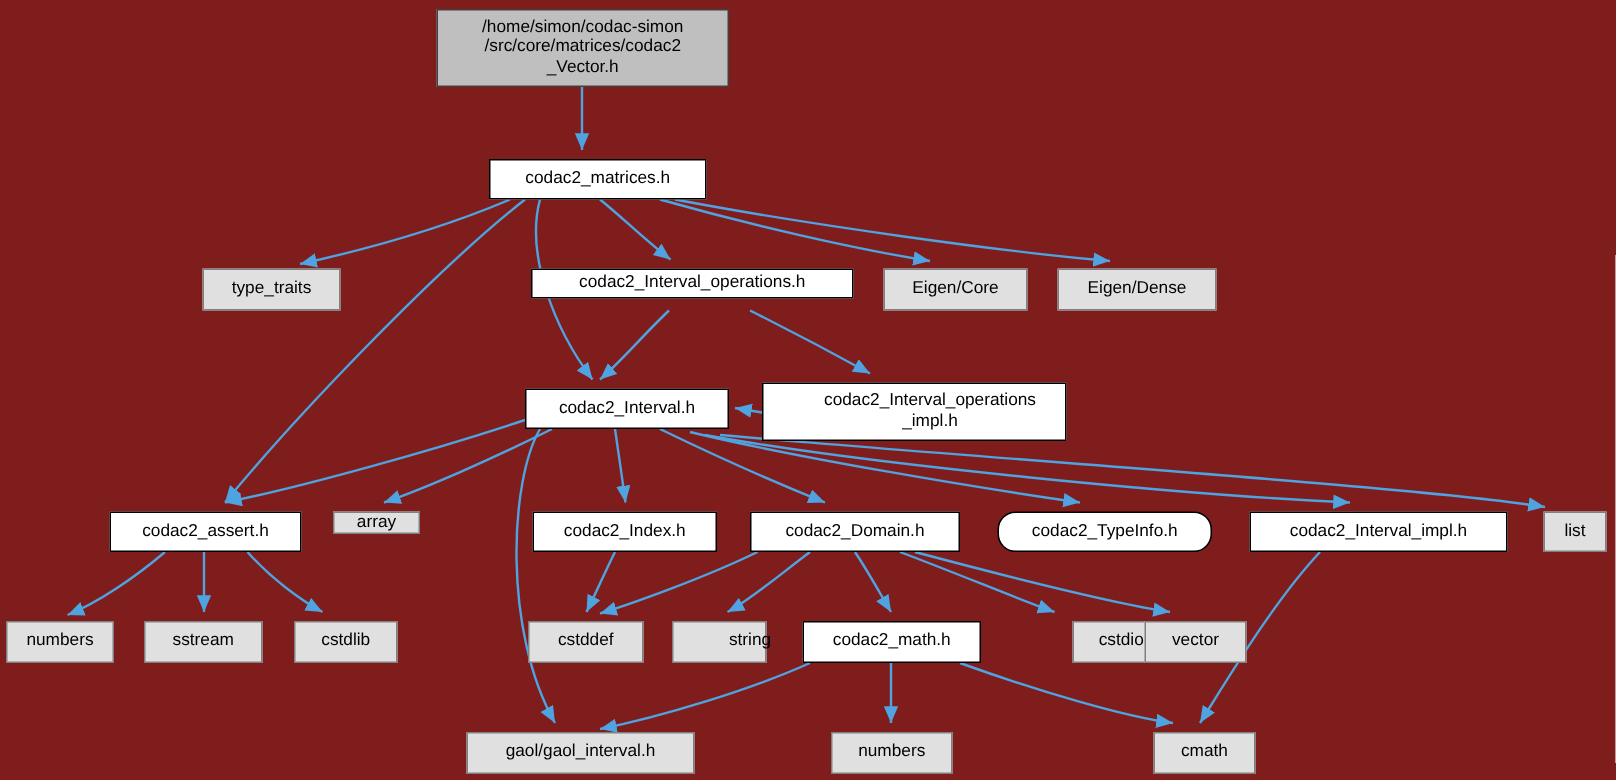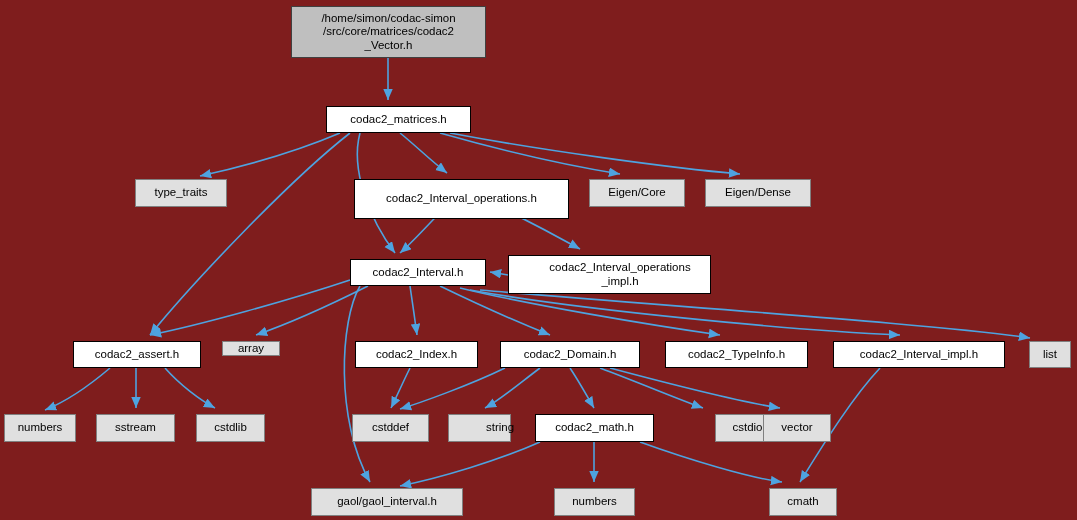--- a/index.html
+++ b/index.html
@@ -91,31 +91,31 @@
         <path d="M 640,442 C 690,460 750,478 782,482"></path>
         <path d="M 880,368 C 850,400 820,450 800,482"></path>
       </g>
   </svg>
   <div id="node-layer">
       <div class="node root" style="left: 291px; top: 6px; width: 195px; height: 52px;">/home/simon/codac-simon
 /src/core/matrices/codac2
 _Vector.h</div>
       <div class="node" style="left: 316px; top: 106px; width: 145px; height: 27px; margin-left: 10px;">codac2_matrices.h</div>
       <div class="node gray" style="left: 135px; top: 179px; width: 92px; height: 28px;">type_traits</div>
-      <div class="node" style="left: 354px; top: 179px; width: 215px; height: 40px;">codac2_Interval_operations.h</div>
+      <div class="node" style="left: 354px; top: 179px; width: 215px; height: 20px;">codac2_Interval_operations.h</div>
       <div class="node gray" style="left: 589px; top: 179px; width: 96px; height: 28px;">Eigen/Core</div>
       <div class="node gray" style="left: 705px; top: 179px; width: 106px; height: 28px;">Eigen/Dense</div>
       <div class="node" style="left: 350px; top: 259px; width: 136px; height: 27px;">codac2_Interval.h</div>
       <div class="node" style="left: 508px; top: 255px; width: 203px; height: 39px; padding-left: 24px;">codac2_Interval_operations
 _impl.h</div>
       <div class="node" style="left: 73px; top: 341px; width: 128px; height: 27px;">codac2_assert.h</div>
       <div class="node gray" style="left: 222px; top: 341px; width: 58px; height: 15px;">array</div>
       <div class="node" style="left: 355px; top: 341px; width: 123px; height: 27px;">codac2_Index.h</div>
       <div class="node" style="left: 500px; top: 341px; width: 140px; height: 27px;">codac2_Domain.h</div>
-      <div class="node" style="left: 665px; top: 341px; width: 143px; height: 27px;">codac2_TypeInfo.h</div>
+      <div class="node" style="left: 665px; top: 341px; width: 143px; height: 27px; border-radius: 12px;">codac2_TypeInfo.h</div>
       <div class="node" style="left: 833px; top: 341px; width: 172px; height: 27px;">codac2_Interval_impl.h</div>
       <div class="node gray" style="left: 1029px; top: 341px; width: 42px; height: 27px;">list</div>
       <div class="node gray" style="left: 4px; top: 414px; width: 72px; height: 28px;">numbers</div>
       <div class="node gray" style="left: 96px; top: 414px; width: 79px; height: 28px;">sstream</div>
       <div class="node gray" style="left: 196px; top: 414px; width: 69px; height: 28px;">cstdlib</div>
       <div class="node gray" style="left: 352px; top: 414px; width: 77px; height: 28px;">cstddef</div>
       <div class="node gray" style="left: 448px; top: 414px; width: 63px; height: 28px; padding-left: 44px;">string</div>
       <div class="node" style="left: 535px; top: 414px; width: 119px; height: 28px;">codac2_math.h</div>
       <div class="node gray" style="left: 715px; top: 414px; width: 65px; height: 28px;">cstdio</div>
       <div class="node gray" style="left: 763px; top: 414px; width: 68px; height: 28px;">vector</div>

